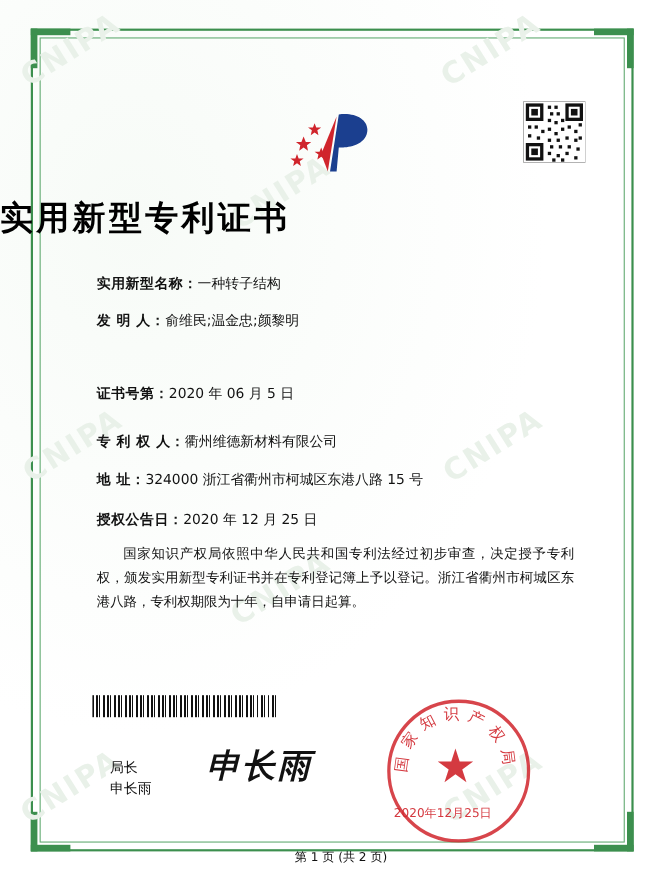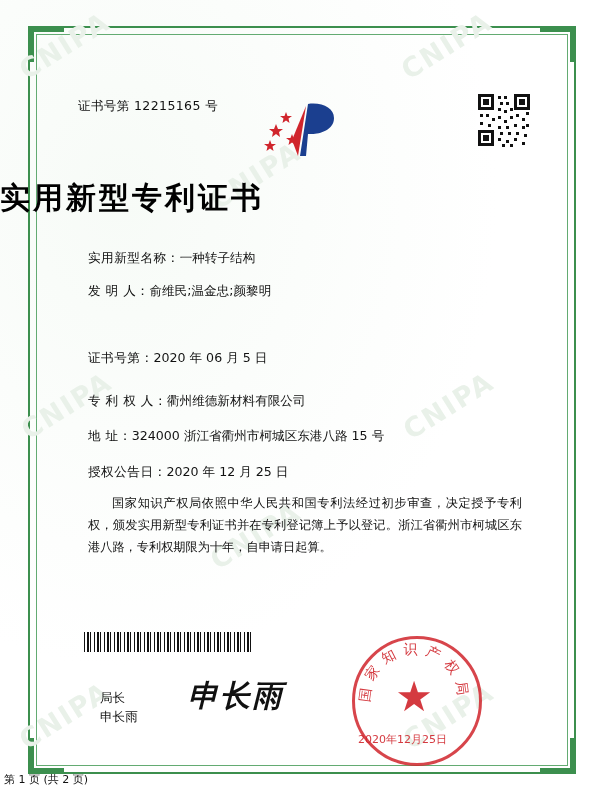--- a/index.html
+++ b/index.html
@@ -73,21 +73,21 @@
     position:absolute;left:0;right:0;top:178px;
     text-align:left;
     font-family:"DejaVu Sans","Liberation Sans",sans-serif;
     font-size:30px;font-weight:bold;letter-spacing:3px;color:#000;
   }
 
   .field{
     position:absolute;left:88px;
     font-size:12.6px;color:#111;white-space:nowrap;
   }
-  .field .lab{display:inline-block;letter-spacing:0.5px;}
+  .field .lab{display:inline-block;letter-spacing:0.5px;font-weight:bold;}
   .field .val{display:inline-block;}
 
   .f1{top:250px;}
   .f2{top:283px;}
   .f3{top:316px;}
   .f4{top:350px;}
   .f5{top:393px;}
   .f6{top:428px;}
   .f7{top:464px;}
   .f7b{position:absolute;left:306px;top:464px;font-size:12.6px;color:#111;white-space:nowrap;}
@@ -135,22 +135,22 @@
   }
   .seal .arc{
     position:absolute;left:0;top:0;width:124px;height:124px;
   }
   .seal .sealdate{
     position:absolute;left:6px;top:96px;width:112px;
     color:#d0252c;font-size:11px;opacity:.9;
   }
 
   .footer{
-    position:absolute;left:4px;right:0;top:772px;
-    text-align:left;font-size:11px;color:#111;
+    position:absolute;left:16px;right:0;top:772px;
+    text-align:center;font-size:11px;color:#111;
   }
 </style>
 </head>
 <body>
 
 <div class="page">
 
   <div class="border-outer"></div>
   <div class="border-inner"></div>
   <div class="corner tl"></div>
@@ -162,21 +162,20 @@
   <div class="wm wm2">CNIPA</div>
   <div class="wm wm3">CNIPA</div>
   <div class="wm wm4">CNIPA</div>
   <div class="wm wm5">CNIPA</div>
   <div class="wm wm6">CNIPA</div>
   <div class="wm wm7">CNIPA</div>
   <div class="wm wm8">CNIPA</div>
 
   <div class="content">
 
-    <div class="cert-no">证书号第 12215165 号</div>
 
     <div class="logo">
       <svg width="88" height="72" viewBox="0 0 88 72">
         <path d="M38 66 L46 14 C60 12 72 18 72 28 C72 40 58 44 50 44 L46 44 L44 66 Z" fill="#1b3f8f"></path>
         <path d="M41 66 L48 20 C58 20 64 25 64 31 C64 38 55 41 49 41 Z" fill="#ffffff" opacity="0"></path>
         <path d="M36 66 L44 16 L30 50 Z" fill="#d0252c"></path>
         <g fill="#d0252c">
           <polygon points="14,34 16,39 21,39 17,42 18,47 14,44 10,47 11,42 7,39 12,39"></polygon>
           <polygon points="24,22 25.5,26 30,26 26.5,28.5 27.5,33 24,30.5 20.5,33 21.5,28.5 18,26 22.5,26"></polygon>
           <polygon points="30,44 31.5,48 36,48 32.5,50.5 33.5,55 30,52.5 26.5,55 27.5,50.5 24,48 28.5,48"></polygon>

